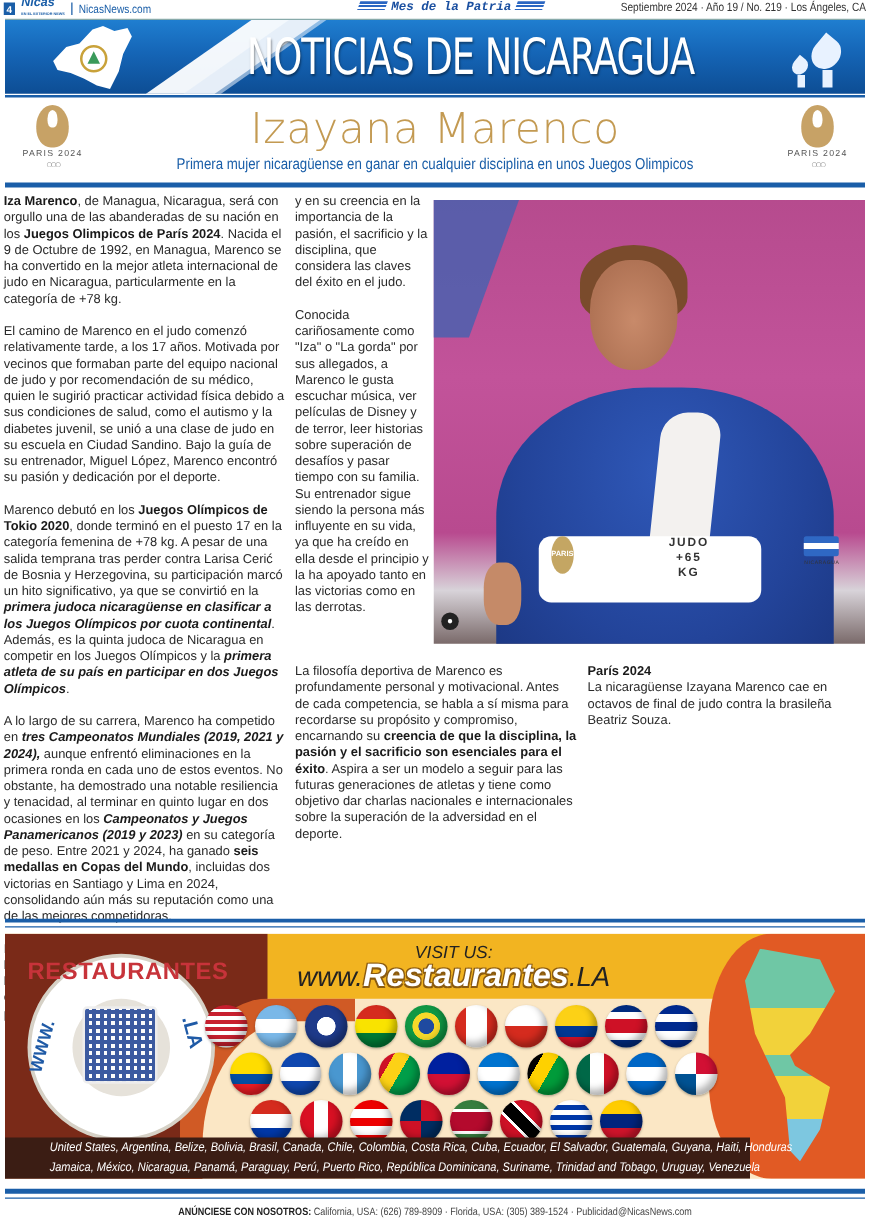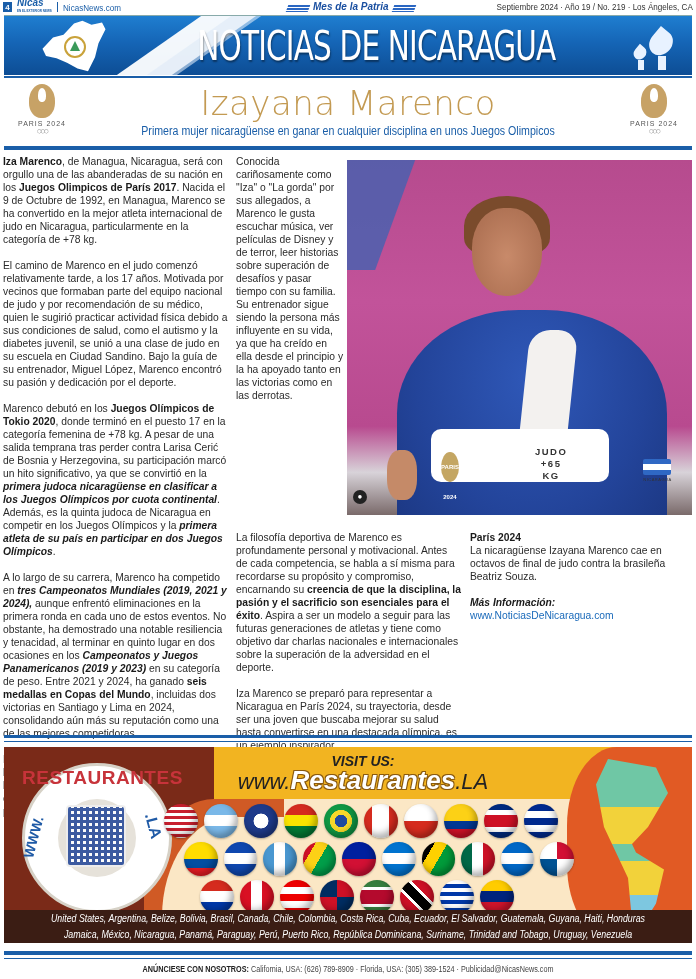--- a/index.html
+++ b/index.html
@@ -6,21 +6,21 @@
   html, body { width: 696px; height: 979px; background: #fff; overflow: hidden; }
   body { font-family: "Liberation Sans", sans-serif; color: #222; position: relative; }
 
   
   .topstrip { position: absolute; left: 0; top: 0; width: 696px; height: 14px; display: flex; align-items: center; font-family: "Liberation Sans Narrow", "Liberation Sans", sans-serif; font-size: 9.5px; color: #1a5ea8; }
   .pagenum { background: #1a5ea8; color: #fff; font-weight: bold; font-size: 8px; width: 9px; height: 10px; display: inline-flex; align-items: center; justify-content: center; margin-left: 3px; }
   .nicas-logo { font-weight: bold; font-style: italic; color: #1a5ea8; font-size: 10px; margin-left: 5px; line-height: 8px; }
   .nicas-logo small { display: block; font-size: 3px; font-style: normal; }
   .divbar { width: 1px; height: 10px; background: #1a5ea8; margin: 0 5px; }
   .site { color: #1a5ea8; font-size: 9.5px; transform: scaleX(0.85); transform-origin: left; }
-  .patria { position: absolute; left: 287px; top: 1px; font-family: Liberation Sans, sans-serif; font-style: italic; font-weight: bold; font-size: 10px; color: #1a4fa0; display: flex; align-items: flex-end; gap: 4px; }
+  .patria { position: absolute; left: 287px; top: 1px; font-family: Liberation Mono, monospace; font-style: italic; font-weight: bold; font-size: 10px; color: #1a4fa0; display: flex; align-items: flex-start; gap: 4px; }
   .flagwave { width: 22px; height: 7px; background: repeating-linear-gradient(180deg, #2a66c2 0 2px, #fff 2px 3px); transform: skewX(-20deg); display: inline-block; }
   .dateinfo { position: absolute; right: 3px; top: 1px; font-size: 9.5px; color: #333; transform: scaleX(0.85); transform-origin: right; white-space: nowrap; }
 
   
   .banner { position: absolute; left: 4px; top: 15px; width: 688px; height: 60px; background: linear-gradient(180deg, #1f7ed0 0%, #1565b6 45%, #0d4d94 100%); overflow: hidden; border-top: 1px solid #8aa; }
   .banner .swoosh { position: absolute; left: 140px; top: -20px; width: 55px; height: 120px; background: #fff; transform: skewX(-55deg); opacity: 0.95; }
   .banner .swoosh2 { position: absolute; left: 170px; top: -20px; width: 30px; height: 120px; background: #dde9f6; transform: skewX(-55deg); opacity: 0.6; }
   .banner .map { position: absolute; left: 35px; top: 2px; width: 70px; height: 56px; background: #fff; clip-path: polygon(5% 55%, 20% 35%, 35% 30%, 50% 10%, 62% 5%, 75% 12%, 90% 8%, 95% 20%, 85% 45%, 80% 70%, 70% 95%, 55% 90%, 40% 80%, 25% 72%, 10% 68%); }
   .banner .emblem { position: absolute; left: 60px; top: 20px; width: 22px; height: 22px; border-radius: 50%; border: 2px solid #c9a23a; background: #fff; }
   .banner .emblem::after { content: ""; position: absolute; left: 4px; top: 3px; border-left: 5px solid transparent; border-right: 5px solid transparent; border-bottom: 10px solid #3a9a5a; }
@@ -58,21 +58,21 @@
 
   
   .photo { position: absolute; left: 347px; top: 160px; width: 345px; height: 355px; overflow: hidden;
     background: linear-gradient(180deg, #b64b8e 0%, #c2539a 40%, #b84a8f 75%, #d8d3d9 88%, #7a6a6a 100%); }
   .photo .bgblue { position: absolute; left: -30px; top: -10px; width: 80px; height: 120px; background: #4462b0; transform: skewX(-20deg); opacity: 0.8; }
   .photo .body { position: absolute; left: 50px; top: 150px; width: 270px; height: 230px; background: radial-gradient(ellipse at 50% 30%, #2f58b8 0%, #23449a 60%, #1b3680 100%); border-radius: 45% 45% 10% 10%; }
   .photo .shirt { position: absolute; left: 177px; top: 170px; width: 48px; height: 120px; background: #f3f1ef; border-radius: 20px 20px 10px 10px; transform: skewX(-6deg); }
   .photo .head { position: absolute; left: 125px; top: 48px; width: 70px; height: 88px; border-radius: 45% 45% 48% 48%; background: radial-gradient(ellipse at 50% 55%, #c88a6a 0%, #b07355 70%); }
   .photo .hair { position: absolute; left: 117px; top: 36px; width: 86px; height: 60px; border-radius: 50% 50% 30% 30%; background: #7a4b2c; }
   .photo .hand { position: absolute; left: 40px; top: 290px; width: 30px; height: 50px; border-radius: 40%; background: #c58a68; }
-  .badge { position: absolute; left: 84px; top: 269px; width: 178px; height: 53px; background: #fff; border-radius: 10px; display: flex; align-items: flex-end; gap: 26px; }
+  .badge { position: absolute; left: 84px; top: 269px; width: 178px; height: 53px; background: #fff; border-radius: 10px; display: flex; align-items: flex-start; gap: 26px; }
   .badge .seal { width: 30px; height: 30px; border-radius: 50%; background: #c4a663; margin-left: 10px; color: #fff; font-size: 6px; text-align: center; line-height: 30px; font-weight: bold; }
   .badge .sep { width: 1px; height: 34px; background: #ddd; margin: 0 12px; }
   .badge .judo { font-weight: bold; font-size: 9.5px; letter-spacing: 1.5px; text-align: center; color: #333; line-height: 12px; }
   .badge .nic { text-align: center; font-size: 4px; color: #333; letter-spacing: 0.5px; }
   .badge .nicflag { width: 28px; height: 16px; margin: 0 auto 2px; background: linear-gradient(180deg, #2f68c4 0 33%, #fff 33% 66%, #2f68c4 66%); border-radius: 2px; }
   .usericon { position: absolute; left: 6px; top: 330px; width: 14px; height: 14px; border-radius: 50%; background: #222; color: #fff; font-size: 8px; line-height: 14px; text-align: center; }
 
   
   .adline1 { position: absolute; left: 4px; top: 735px; width: 688px; height: 3px; background: #1a5ea8; }
   .adline2 { position: absolute; left: 4px; top: 741px; width: 688px; height: 1px; background: #1a5ea8; }
@@ -84,29 +84,29 @@
   .ad .mapbg { position: absolute; right: 0; top: 0; width: 125px; height: 196px; background: #e15a24; border-radius: 40% 0 0 40%; }
   .ad .continent { position: absolute; right: 20px; top: 12px; width: 80px; height: 170px; background: linear-gradient(180deg, #6fc7a5 0 28%, #f2d23a 28% 50%, #6fc7a5 50% 60%, #f2d23a 60% 80%, #7dc7e0 80%); clip-path: polygon(20% 0, 80% 5%, 95% 20%, 70% 40%, 50% 50%, 55% 55%, 90% 65%, 80% 85%, 60% 100%, 50% 95%, 45% 70%, 30% 55%, 15% 40%, 5% 15%); }
   .seal-ring { position: absolute; left: 18px; top: 16px; width: 150px; height: 150px; border-radius: 50%; background: #fff; border: 3px solid #d6d1c6; }
   .seal-ring .inner { position: absolute; left: 33px; top: 33px; width: 78px; height: 78px; border-radius: 50%; background: #e6e2da; }
   .seal-top { position: absolute; left: 18px; top: 20px; width: 150px; text-align: center; font-weight: bold; font-size: 19px; color: #c7333a; letter-spacing: 0.5px; }
   .seal-www { position: absolute; left: 8px; top: 82px; font-weight: bold; font-size: 14px; color: #1f5aa6; transform: rotate(-75deg); }
   .seal-la { position: absolute; left: 136px; top: 70px; font-weight: bold; font-size: 16px; color: #1f5aa6; transform: rotate(75deg); }
   .seal-cal { position: absolute; left: 18px; top: 128px; width: 150px; text-align: center; font-weight: bold; font-size: 20px; color: #1f5aa6; letter-spacing: 1px; }
   .qr { position: absolute; left: 62px; top: 58px; width: 60px; height: 62px; background: #fff; border: 2px solid #eee; border-radius: 4px;
     background-image: repeating-linear-gradient(0deg, #2a4c9a 0 3px, transparent 3px 6px), repeating-linear-gradient(90deg, #2a4c9a 0 3px, transparent 3px 6px); background-size: 100% 100%; opacity: 0.9; }
-  .visit { position: absolute; left: 0; width: 688px; top: 6px; text-align: center; font-weight: bold; font-style: italic; font-size: 14px; color: #222; padding-left: 30px; }
+  .visit { position: absolute; left: 0; width: 688px; top: 6px; text-align: center; font-weight: normal; font-style: italic; font-size: 14px; color: #222; padding-left: 30px; }
   .url { position: absolute; left: 0; width: 688px; top: 18px; text-align: center; font-style: italic; font-size: 22px; color: #222; padding-left: 30px; }
   .url b { color: #fff; font-size: 26px; text-shadow: 1px 1px 0 #8a5a10, -1px -1px 0 #8a5a10, 1px -1px 0 #8a5a10, -1px 1px 0 #8a5a10; }
   .flags { position: absolute; left: 160px; top: 57px; width: 410px; }
   .frow { display: flex; gap: 6px; margin-bottom: 4px; }
   .frow.r2 { margin-left: 20px; }
   .frow.r3 { margin-left: 36px; }
   .flag { width: 34px; height: 34px; border-radius: 50%; box-shadow: inset -3px -4px 6px rgba(0,0,0,0.3), 0 1px 2px rgba(0,0,0,0.3); }
-  .countries { position: absolute; left: 0; top: 163px; width: 688px; height: 33px; background: #3b1d14; color: #fff; font-style: italic; font-size: 10px; line-height: 16px; text-align: center; padding-top: 1px; }
+  .countries { position: absolute; left: 0; top: 163px; width: 596px; height: 33px; background: #3b1d14; color: #fff; font-style: italic; font-size: 10px; line-height: 16px; text-align: center; padding-top: 1px; }
   .countries div { transform: scaleX(0.88); white-space: nowrap; }
 
   
   .footline1 { position: absolute; left: 4px; top: 951px; width: 688px; height: 4px; background: #1a5ea8; }
   .footline2 { position: absolute; left: 4px; top: 958px; width: 688px; height: 1px; background: #1a5ea8; }
   .footer { position: absolute; left: 0; top: 964px; width: 696px; text-align: center; font-size: 8.5px; color: #444; transform: scaleX(0.85); white-space: nowrap; }
   .footer b { color: #222; }
 </style>
 </head>
 <body>
@@ -147,28 +147,29 @@
 <div class="paris-logo paris-right">
   <div class="flame"></div>
   <div class="ptext">PARIS 2024</div>
   <div class="rings">○○○</div>
 </div>
 <h1 class="headline">Izayana Marenco</h1>
 <div class="subhead">Primera mujer nicaragüense en ganar en cualquier disciplina en unos Juegos Olimpicos</div>
 <div class="titleline"></div>
 
 <div class="col c1">
-  <p><b>Iza Marenco</b><span>, de Managua, Nicaragua, será con orgullo una de las abanderadas de su nación en los </span><b>Juegos Olimpicos de París 2017</b><span>. Nacida el 9 de Octubre de 1992, en Managua, Marenco se ha convertido en la mejor atleta internacional de judo en Nicaragua, particularmente en la categoría de +78 kg.</span></p>
+  <p><b>Iza Marenco</b><span>, de Managua, Nicaragua, será con orgullo una de las abanderadas de su nación en los </span><b>Juegos Olimpicos de París 2024</b><span>. Nacida el 9 de Octubre de 1992, en Managua, Marenco se ha convertido en la mejor atleta internacional de judo en Nicaragua, particularmente en la categoría de +78 kg.</span></p>
   <p>El camino de Marenco en el judo comenzó relativamente tarde, a los 17 años. Motivada por vecinos que formaban parte del equipo nacional de judo y por recomendación de su médico, quien le sugirió practicar actividad física debido a sus condiciones de salud, como el autismo y la diabetes juvenil, se unió a una clase de judo en su escuela en Ciudad Sandino. Bajo la guía de su entrenador, Miguel López, Marenco encontró su pasión y dedicación por el deporte.</p>
   <p><span>Marenco debutó en los </span><b>Juegos Olímpicos de Tokio 2020</b><span>, donde terminó en el puesto 17 en la categoría femenina de +78 kg. A pesar de una salida temprana tras perder contra Larisa Cerić de Bosnia y Herzegovina, su participación marcó un hito significativo, ya que se convirtió en la </span><b><i>primera judoca nicaragüense en clasificar a los Juegos Olímpicos por cuota continental</i></b><span>. Además, es la quinta judoca de Nicaragua en competir en los Juegos Olímpicos y la </span><b><i>primera atleta de su país en participar en dos Juegos Olímpicos</i></b><span>.</span></p>
   <p><span>A lo largo de su carrera, Marenco ha competido en </span><b><i>tres Campeonatos Mundiales (2019, 2021 y 2024),</i></b><span> aunque enfrentó eliminaciones en la primera ronda en cada uno de estos eventos. No obstante, ha demostrado una notable resiliencia y tenacidad, al terminar en quinto lugar en dos ocasiones en los </span><b><i>Campeonatos y Juegos Panamericanos (2019 y 2023)</i></b><span> en su categoría de peso. Entre 2021 y 2024, ha ganado </span><b>seis medallas en Copas del Mundo</b><span>, incluidas dos victorias en Santiago y Lima en 2024, consolidando aún más su reputación como una de las mejores competidoras.</span></p>
   <p><span>Los logros de Marenco van más allá del tatami. </span><b>Estudió Biología Marina en la Universidad BICU en El Rama, Nicaragua</b><span>, y domina el español. Su compromiso con su deporte y su país es evidente en su enfoque disciplinado</span></p>
 </div>
 
 <div class="col c2">
+  <p>y en su creencia en la importancia de la pasión, el sacrificio y la disciplina, que considera las claves del éxito en el judo.</p>
   <p>Conocida cariñosamente como "Iza" o "La gorda" por sus allegados, a Marenco le gusta escuchar música, ver películas de Disney y de terror, leer historias sobre superación de desafíos y pasar tiempo con su familia. Su entrenador sigue siendo la persona más influyente en su vida, ya que ha creído en ella desde el principio y la ha apoyado tanto en las victorias como en las derrotas.</p>
 </div>
 
 <div class="photo">
   <div class="bgblue"></div>
   <div class="body"></div>
   <div class="shirt"></div>
   <div class="hair"></div>
   <div class="head"></div>
   <div class="hand"></div>
@@ -183,26 +184,24 @@
     <div class="nic">
       <div class="nicflag"></div>
       <div>NICARAGUA</div>
     </div>
   </div>
   <div class="usericon">●</div>
 </div>
 
 <div class="col c3">
   <p><span>La filosofía deportiva de Marenco es profundamente personal y motivacional. Antes de cada competencia, se habla a sí misma para recordarse su propósito y compromiso, encarnando su </span><b>creencia de que la disciplina, la pasión y el sacrificio son esenciales para el éxito</b><span>. Aspira a ser un modelo a seguir para las futuras generaciones de atletas y tiene como objetivo dar charlas nacionales e internacionales sobre la superación de la adversidad en el deporte.</span></p>
-  <p>Iza Marenco se preparó para representar a Nicaragua en París 2024, su trayectoria, desde ser una joven que buscaba mejorar su salud hasta convertirse en una destacada olímpica, es un ejemplo inspirador.</p>
 </div>
 
 <div class="col c4">
   <p><b>París 2024</b><br><span>La nicaragüense Izayana Marenco cae en octavos de final de judo contra la brasileña Beatriz Souza.</span></p>
-  <p><b><i>Más Información:</i></b><br><span class="link">www.NoticiasDeNicaragua.com</span></p>
 </div>
 
 <div class="adline1"></div>
 <div class="adline2"></div>
 <div class="ad">
   <div class="yband"></div>
   <div class="leftbg"></div>
   <div class="leftcurve"></div>
   <div class="leftcurve2"></div>
   <div class="mapbg"></div>

